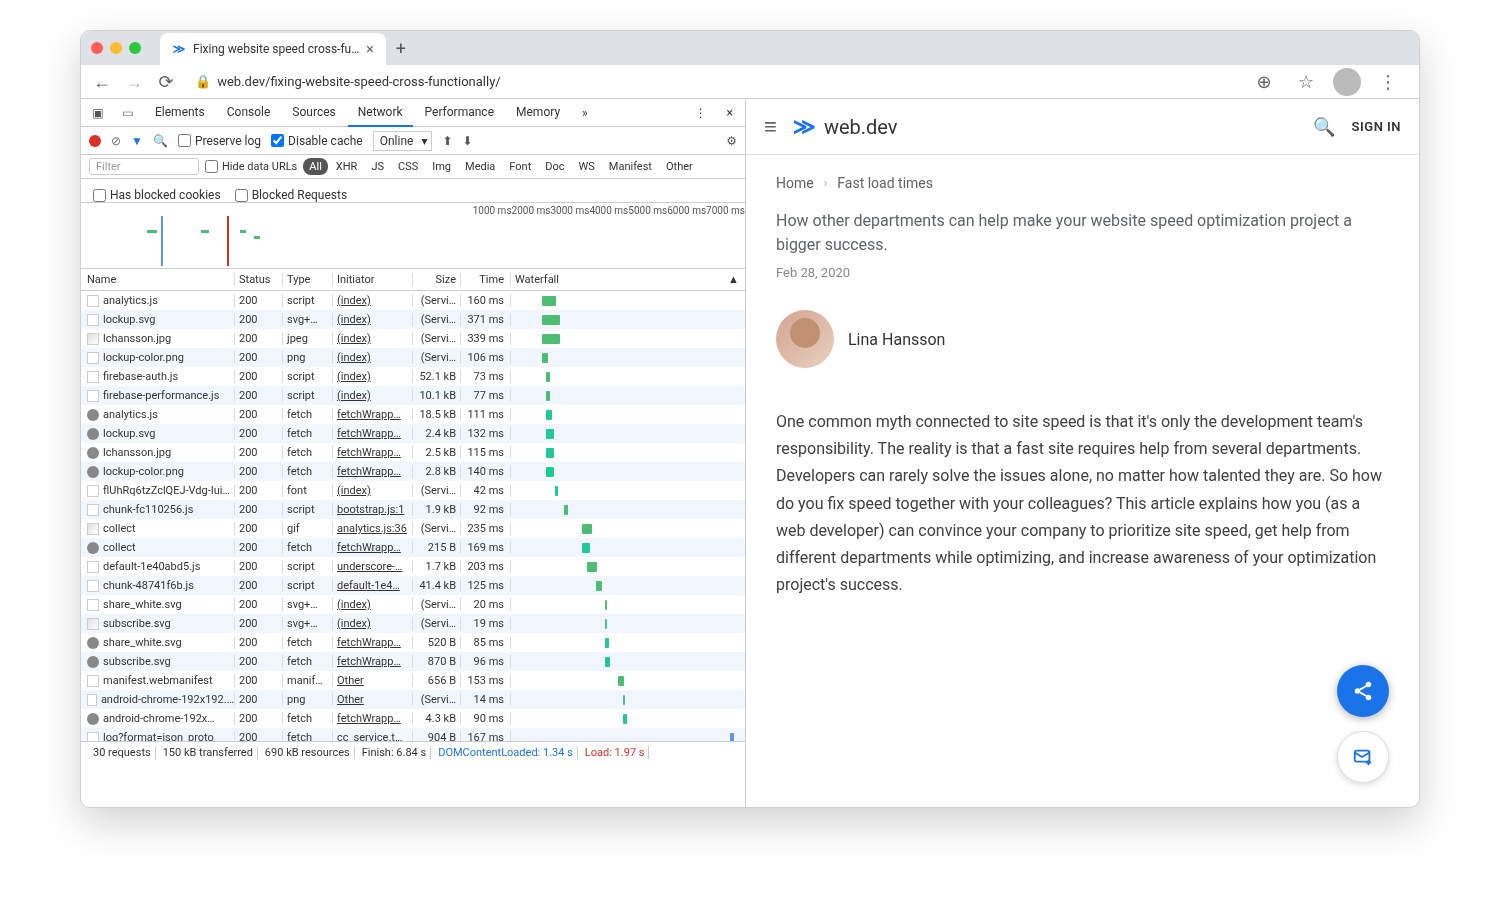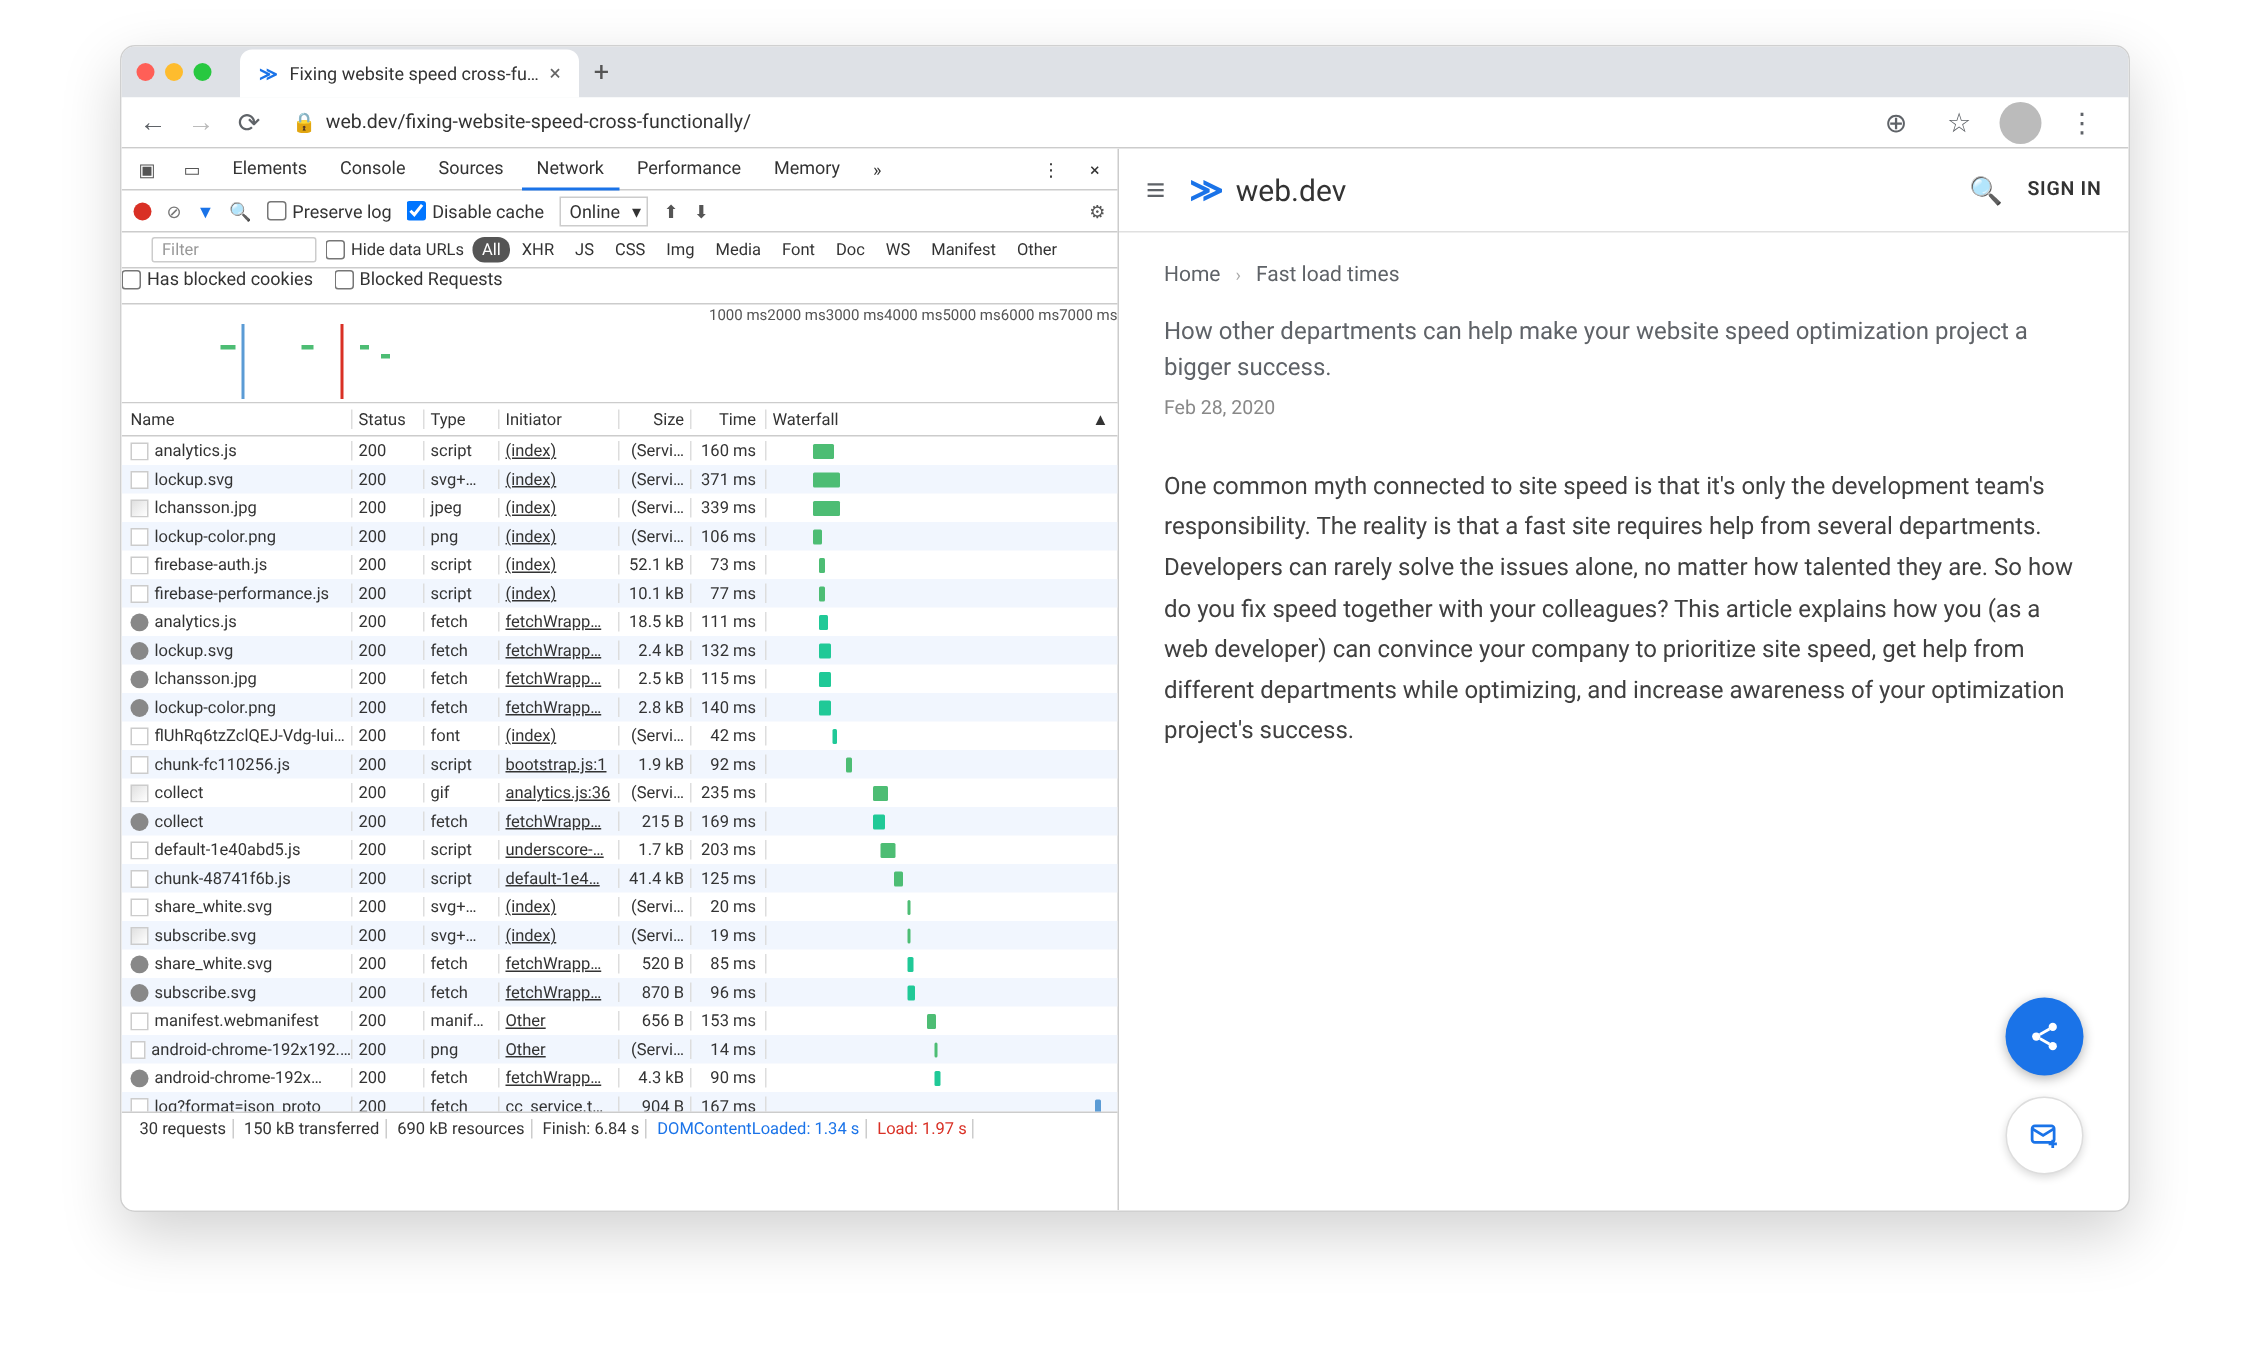--- a/index.html
+++ b/index.html
@@ -28,25 +28,25 @@
 .dt-tabs span.active{border-bottom:2px solid #1a73e8;color:#333}
 .dt-more{padding:4px 8px}
 .dt-spacer{flex:1}
 .dt-close{padding:0 8px}
 .dt-toolbar{display:flex;align-items:center;height:28px;padding:0 8px;gap:10px;border-bottom:1px solid #ccc}
 .rec{width:12px;height:12px;border-radius:50%;background:#d93025}
 .chk{display:flex;align-items:center;gap:4px}
 .chk input{width:13px;height:13px}
 .select{border:1px solid #ccc;padding:2px 18px 2px 6px;font-size:12px;position:relative}
 .select::after{content:"▾";position:absolute;right:4px}
-.dt-filter{display:flex;align-items:center;height:24px;padding:0 20px;gap:6px;border-bottom:1px solid #ccc;font-size:11px;flex-wrap:nowrap}
+.dt-filter{display:flex;align-items:center;height:24px;padding:0 8px;gap:6px;border-bottom:1px solid #ccc;font-size:11px;flex-wrap:nowrap}
 .filterbox{border:1px solid #ccc;padding:1px 6px;width:110px;color:#999;font-size:11px;border-radius:2px}
 .pill{padding:2px 6px;border-radius:8px;cursor:pointer}
 .pill.all{background:#555;color:#fff}
-.dt-filter2{display:flex;align-items:flex-start;height:24px;padding:0 0;gap:14px;border-bottom:1px solid #ccc}
+.dt-filter2{display:flex;align-items:flex-end;height:24px;padding:0 12px;gap:14px;border-bottom:1px solid #ccc}
 .overview{height:66px;border-bottom:1px solid #ccc;position:relative;font-size:10px;color:#555}
 .marks{display:flex;justify-content:flex-end;padding-top:2px}
 .hdr{display:flex;border-bottom:1px solid #ccc;font-size:11px;color:#333;height:22px;align-items:center;background:#fff;position:sticky;top:4px}
 .col-name{width:154px;padding-left:6px;border-right:1px solid #ddd}
 .col-status{width:48px;padding-left:4px;border-right:1px solid #ddd}
 .col-type{width:50px;padding-left:4px;border-right:1px solid #ddd}
 .col-init{width:80px;padding-left:4px;border-right:1px solid #ddd}
 .col-size{width:48px;padding-right:4px;text-align:right;border-right:1px solid #ddd}
 .col-time{width:50px;padding-right:6px;text-align:right;border-right:1px solid #ddd}
 .col-wf{flex:1;padding-left:4px;display:flex;justify-content:space-between;padding-right:6px}
@@ -674,20 +674,24 @@
         </div>
       </div>
       <div class="pg-body">
         <div class="crumb">
           <span>Home</span>
           <span class="sep">›</span>
           <span>Fast load times</span>
         </div>
         <p class="pg-sub">How other departments can help make your website speed optimization project a bigger success.</p>
         <p class="pg-date">Feb 28, 2020</p>
+        <div class="author">
+          <div class="avatar"></div>
+          <span>Lina Hansson</span>
+        </div>
         <p class="pg-text">One common myth connected to site speed is that it's only the development team's responsibility. The reality is that a fast site requires help from several departments. Developers can rarely solve the issues alone, no matter how talented they are. So how do you fix speed together with your colleagues? This article explains how you (as a web developer) can convince your company to prioritize site speed, get help from different departments while optimizing, and increase awareness of your optimization project's success.</p>
       </div>
       <div class="fab">
         <svg width="22" height="22" viewBox="0 0 24 24" fill="white">
             <circle cx="18" cy="5" r="3"></circle>
             <circle cx="6" cy="12" r="3"></circle>
             <circle cx="18" cy="19" r="3"></circle>
             <path d="M8.6 13.5l7 4M15.6 6.5l-7 4" stroke="white" stroke-width="2"></path>
           </svg>
       </div>

